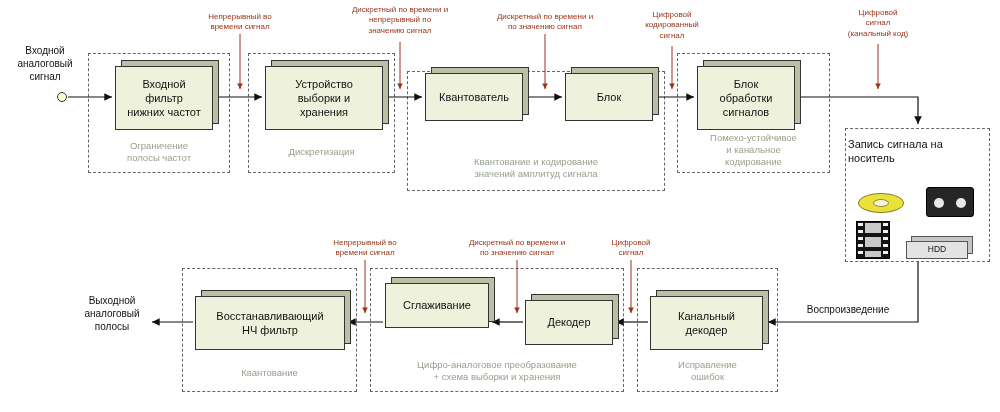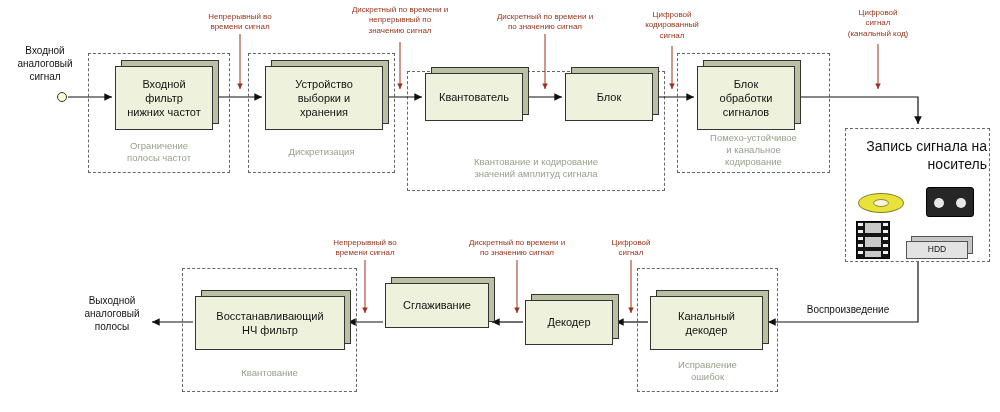--- a/index.html
+++ b/index.html
@@ -12,21 +12,21 @@
   .box3d{position:absolute;}
   .box3d .depth{position:absolute;left:6px;top:-6px;width:100%;height:100%;background:#b9c0a4;border:1px solid #333;}
   .box3d .face{position:absolute;left:0;top:0;width:100%;height:100%;background:#eef2dc;border:1px solid #333;
     display:flex;align-items:center;justify-content:center;text-align:center;
     font-size:11px;line-height:1.3;color:#111;white-space:pre-line;padding:2px;}
   .box3d.gray .depth{background:#c6c6c6;border-color:#555;left:5px;top:-5px;}
   .box3d.gray .face{background:#e3e3e3;border-color:#555;font-size:8.5px;}
   .ann{position:absolute;text-align:center;font-size:8px;line-height:1.3;color:#993318;white-space:pre-line;}
   .io-label{position:absolute;text-align:center;font-size:10px;line-height:1.3;color:#111;white-space:pre-line;}
   .dot{position:absolute;width:10px;height:10px;border-radius:50%;background:#ffffd8;border:1px solid #333;}
-  .storage-title{position:absolute;left:2px;right:2px;top:8px;text-align:right;font-size:14px;line-height:1.3;color:#111;white-space:pre-line;}
+  .storage-title{position:absolute;left:2px;right:2px;top:8px;text-align:left;font-size:11px;line-height:1.3;color:#111;white-space:pre-line;}
   .playback{position:absolute;text-align:center;font-size:10px;color:#111;background:#fff;padding:0 2px;}
   .cd{position:absolute;background:#e8e23a;border:1px solid #887f2a;border-radius:50%;}
   .cd i{position:absolute;left:50%;top:50%;width:16px;height:8px;margin:-4px 0 0 -8px;background:#f8f6da;border:1px solid #998f3a;border-radius:50%;}
   .cassette{position:absolute;background:#262626;border:1px solid #000;border-radius:3px;}
   .cassette b{position:absolute;top:10px;width:10px;height:10px;border-radius:50%;background:#e8e8e8;}
   .cassette .r1{left:7px;}.cassette .r2{right:7px;}
   .film{position:absolute;background:#141414;border:1px solid #000;display:flex;padding:1px;}
   .film .h{width:5px;background:repeating-linear-gradient(to bottom,#f2f2f2 0 3px,#141414 3px 7px);}
   .film .f{flex:1;margin:0 2px;background:repeating-linear-gradient(to bottom,#c9c9c9 0 10px,#141414 10px 14px);}
 </style>
@@ -47,20 +47,24 @@
 значений амплитуд сигнала</div>
   </div>
   <div class="group" style="left:677px;top:53px;width:153px;height:120px">
     <div class="group-label" style="bottom:4px">Помехо-устойчивое
 и канальное
 кодирование</div>
   </div>
 
   <div class="group" style="left:182px;top:268px;width:175px;height:124px">
     <div class="group-label" style="bottom:12px">Квантование</div>
+  </div>
+  <div class="group" style="left:370px;top:268px;width:254px;height:124px">
+    <div class="group-label" style="bottom:8px">Цифро-аналоговое преобразование
++ схема выборки и хранения</div>
   </div>
   <div class="group" style="left:637px;top:268px;width:141px;height:124px">
     <div class="group-label" style="bottom:8px">Исправление
 ошибок</div>
   </div>
 
   <div class="group" style="left:845px;top:128px;width:145px;height:134px">
     <div class="storage-title">Запись сигнала на
 носитель</div>
     <div class="cd" style="left:12px;top:64px;width:46px;height:20px">

